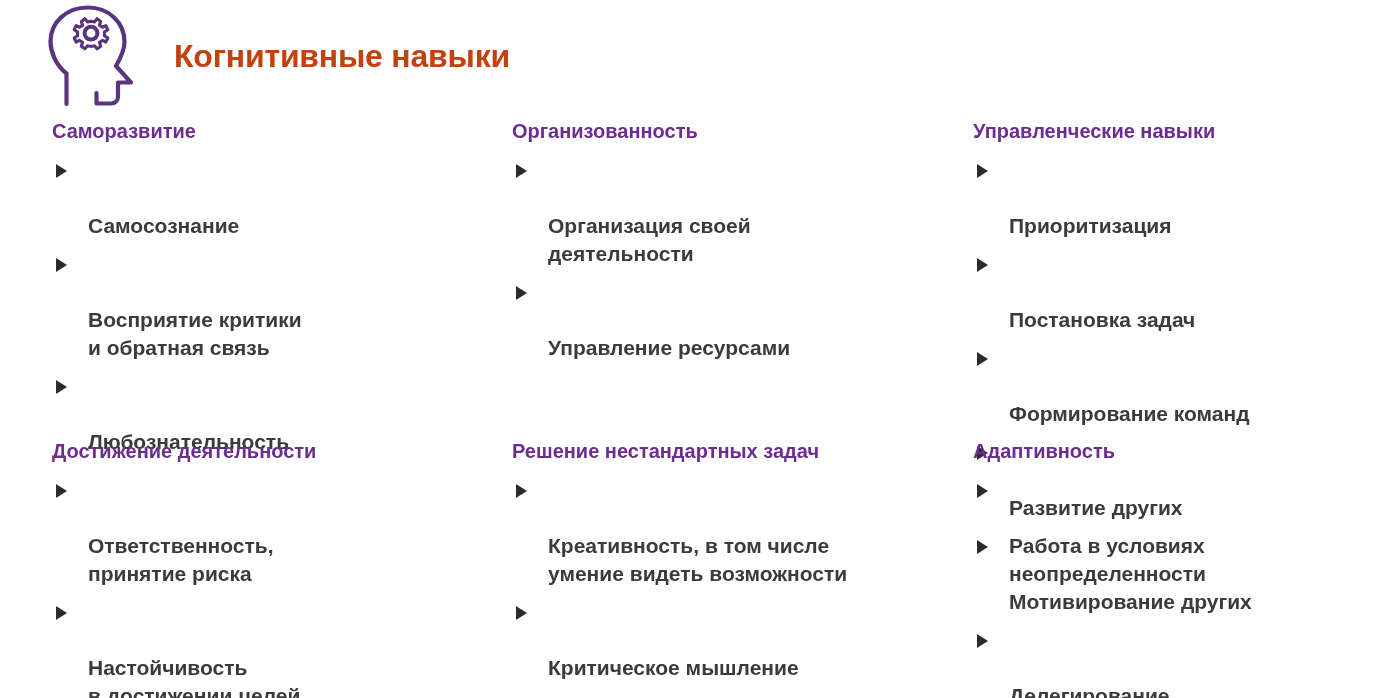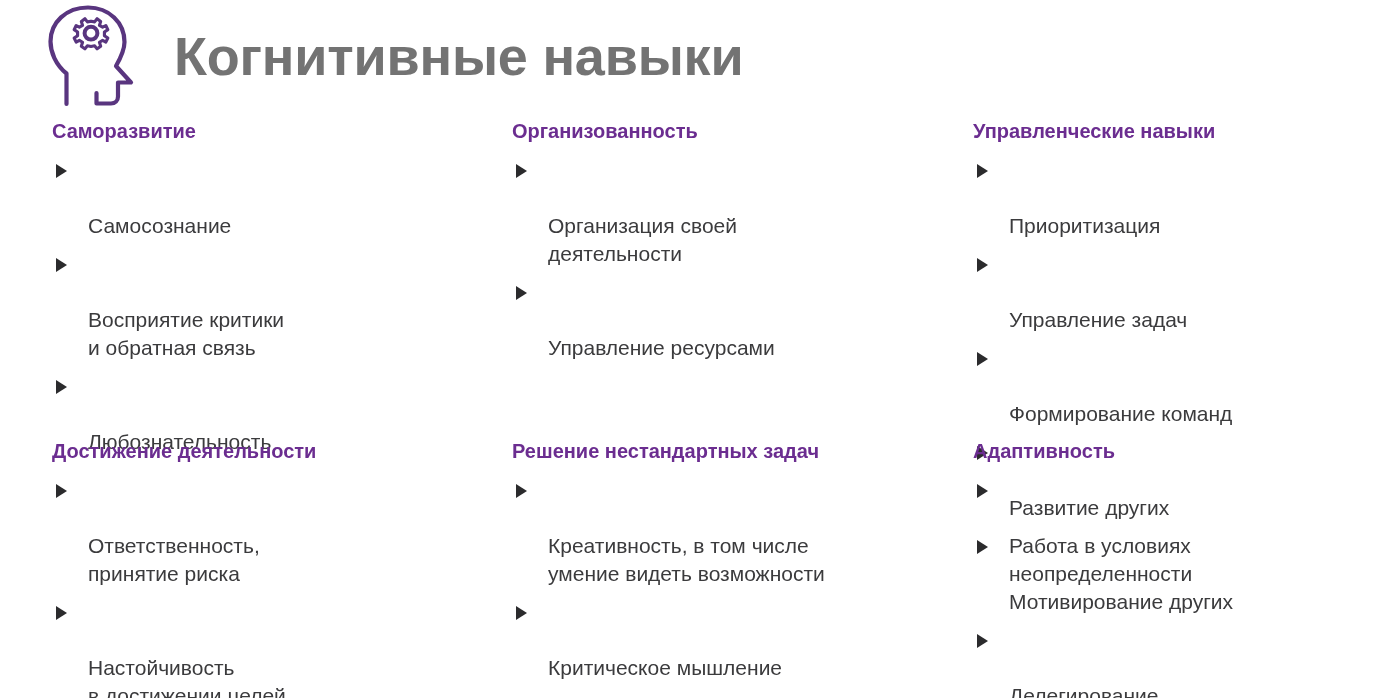--- a/index.html
+++ b/index.html
@@ -33,23 +33,23 @@
     align-items: center;
   }
   .head-icon {
     width: 96px;
     height: 104px;
     flex: 0 0 auto;
     display: block;
   }
   .page-title {
     margin-left: 34px;
-    font-size: 54px;
+    font-size: 32px;
     font-weight: bold;
-    color: #737373;
+    color: #c2410c;
     letter-spacing: -0.2px;
     white-space: nowrap;
     line-height: 1;
   }
 
   
   .groups {
     position: absolute;
     left: 0;
     top: 118px;
@@ -77,20 +77,21 @@
     color: #6b2d90;
     line-height: 1.15;
     margin: 2px 0 12px 0;
     white-space: nowrap;
   }
 
   .skill-list {
     list-style: none;
     margin: 0;
     padding: 0;
+    font-weight: bold;
   }
   .skill-item {
     position: relative;
     padding-left: 36px;
     margin-bottom: 9px;
     font-size: 21px;
     color: #3b3b3d;
     line-height: 1.35;
     white-space: pre-line;
   }
@@ -172,21 +173,21 @@
 
       <div class="group col-3">
         <h2 class="group-title">Управленческие навыки</h2>
         <ul class="skill-list">
           <li class="skill-item">
             <span class="bullet-icon"></span>
             <span>Приоритизация</span>
           </li>
           <li class="skill-item">
             <span class="bullet-icon"></span>
-            <span>Управление задач</span>
+            <span>Постановка задач</span>
           </li>
           <li class="skill-item">
             <span class="bullet-icon"></span>
             <span>Формирование команд</span>
           </li>
           <li class="skill-item">
             <span class="bullet-icon"></span>
             <span>Развитие других</span>
           </li>
           <li class="skill-item">

